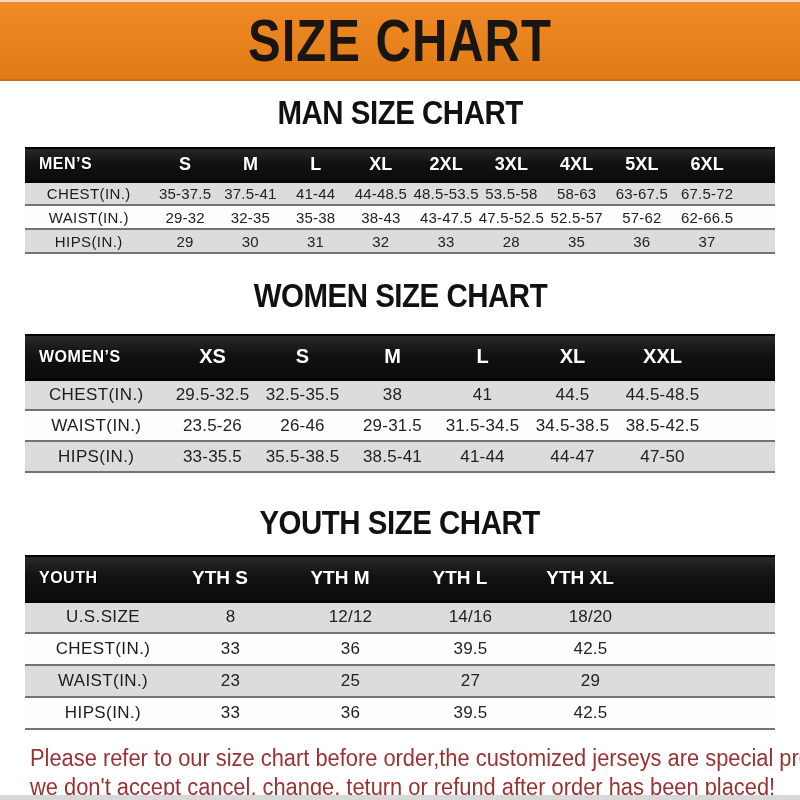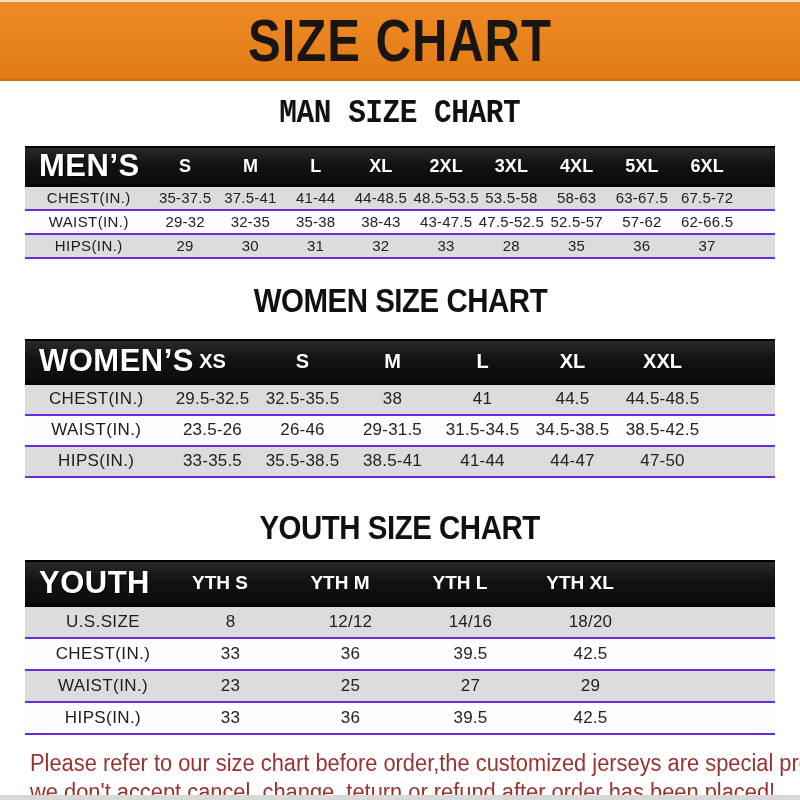--- a/index.html
+++ b/index.html
@@ -30,21 +30,21 @@
 
   
   .chart-section h2 {
     text-align: center;
     font-size: 31px;
     font-weight: bold;
     color: #111111;
     letter-spacing: -0.5px;
   }
   .chart-section h2 span { display: inline-block; transform: scale(0.95, 1.1); white-space: nowrap; }
-  .section-men   h2 { margin: 14px 0 16px 0; font-family: Liberation Mono, monospace; }
+  .section-men   h2 { margin: 14px 0 16px 0; }
   .section-women h2 { margin: 24px 0 20px 0; }
   .section-youth h2 { margin: 32px 0 14px 0; }
 
   
   .table-wrap { padding: 0 25px; }
   table.chart-table {
     width: 100%;
     border-collapse: collapse;
     table-layout: fixed;
   }
@@ -54,27 +54,27 @@
   table.chart-table thead th {
     color: #ffffff;
     font-weight: bold;
     text-align: center;
     border-top: 2px solid #000;
     border-bottom: 3px solid #050505;
   }
   table.chart-table th.rowlabel {
     text-align: left;
     padding-left: 14px;
-    font-size: 31px;
+    font-size: 16px;
     letter-spacing: 0.5px;
     text-shadow: 1px 1px 0 #000;
   }
   table.chart-table tbody tr:nth-child(odd)  { background: #dcdcdc; }
   table.chart-table tbody tr:nth-child(even) { background: #fefefe; }
-  table.chart-table tbody tr { border-bottom: 2px solid #6d28d9; }
+  table.chart-table tbody tr { border-bottom: 2px solid #737373; }
   table.chart-table td {
     text-align: center;
     color: #222222;
     letter-spacing: 0.2px;
   }
   table.chart-table td.rowlabel { letter-spacing: 0.4px; color: #1c1c1c; }
 
   
   .men thead th { height: 33px; font-size: 18px; }
   .men td { height: 24px; font-size: 15px; }

